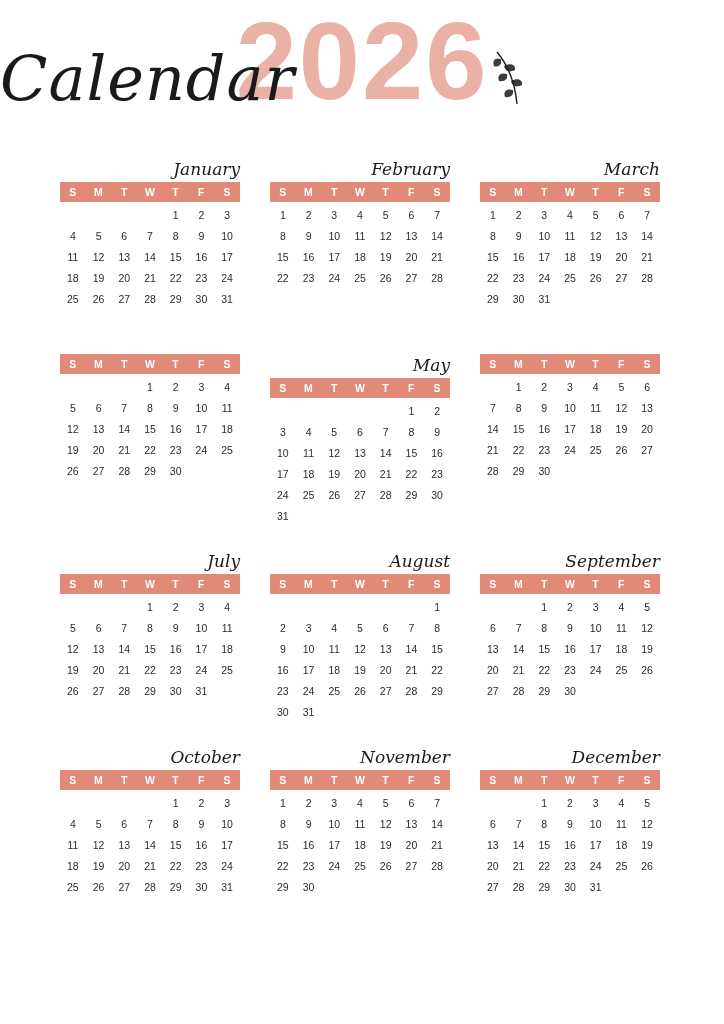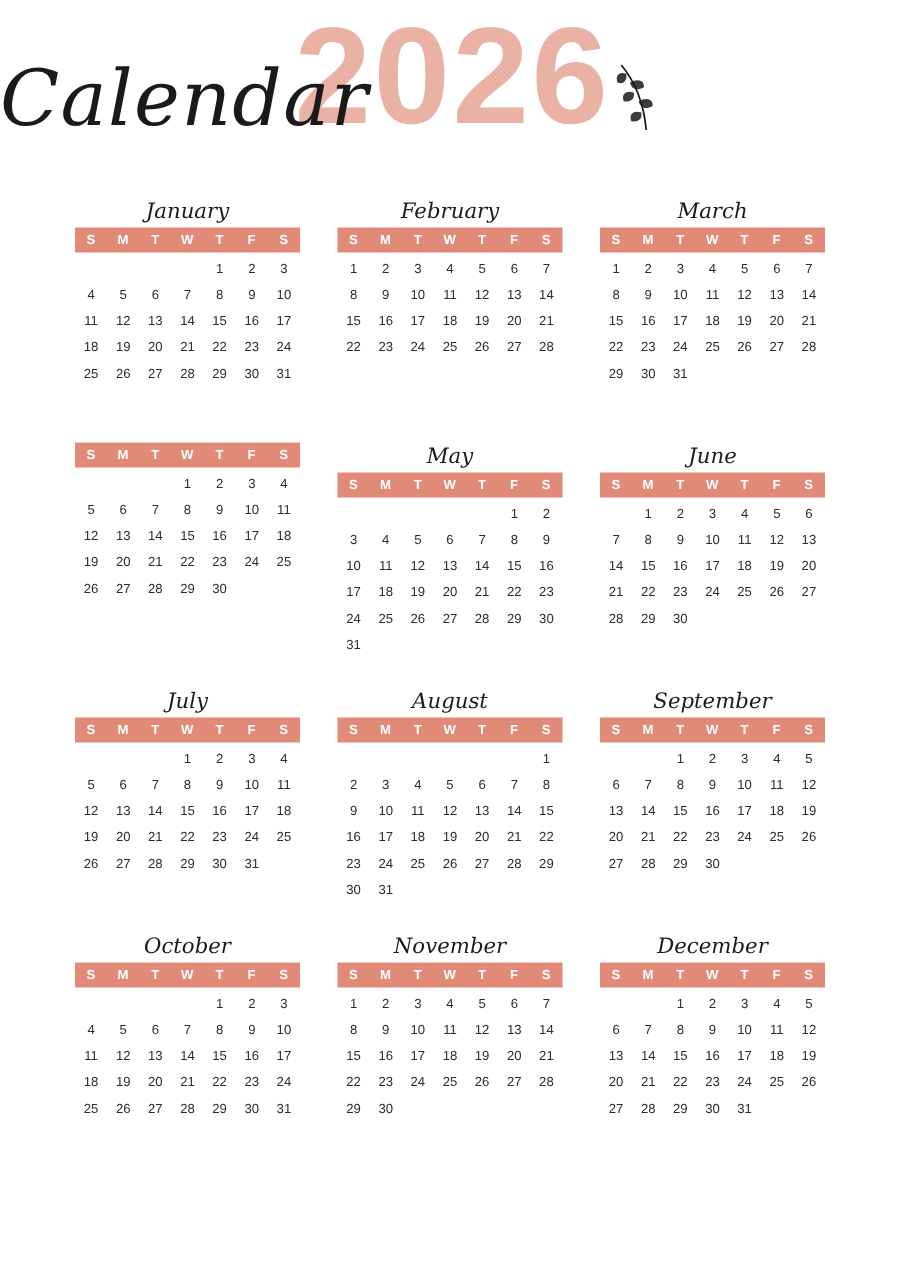--- a/index.html
+++ b/index.html
@@ -70,21 +70,21 @@
     grid-template-columns: repeat(3, 1fr);
     grid-auto-rows: 196px;
     column-gap: 26px;
     row-gap: 0px;
   }
   .month {
     position: relative;
     width: 180px;
   }
   .month-name {
-    text-align: center;
+    text-align: right;
     font-family: "DejaVu Serif", serif;
     font-style: italic;
     font-size: 17px;
     line-height: 22px;
     color: #1a1a1a;
     margin-bottom: 2px;
     white-space: nowrap;
   }
   .dow-row {
     background: #e08a77;
@@ -363,21 +363,20 @@
           <div class="day">25</div>
           <div class="day">26</div>
           <div class="day">27</div>
           <div class="day">28</div>
           <div class="day">29</div>
           <div class="day">30</div>
           <div class="day">31</div>
         </div>
       </div>
       <div class="month">
-        <div class="month-name">June</div>
         <div class="dow-row">
           <div class="dow">S</div>
           <div class="dow">M</div>
           <div class="dow">T</div>
           <div class="dow">W</div>
           <div class="dow">T</div>
           <div class="dow">F</div>
           <div class="dow">S</div>
         </div>
         <div class="days">

